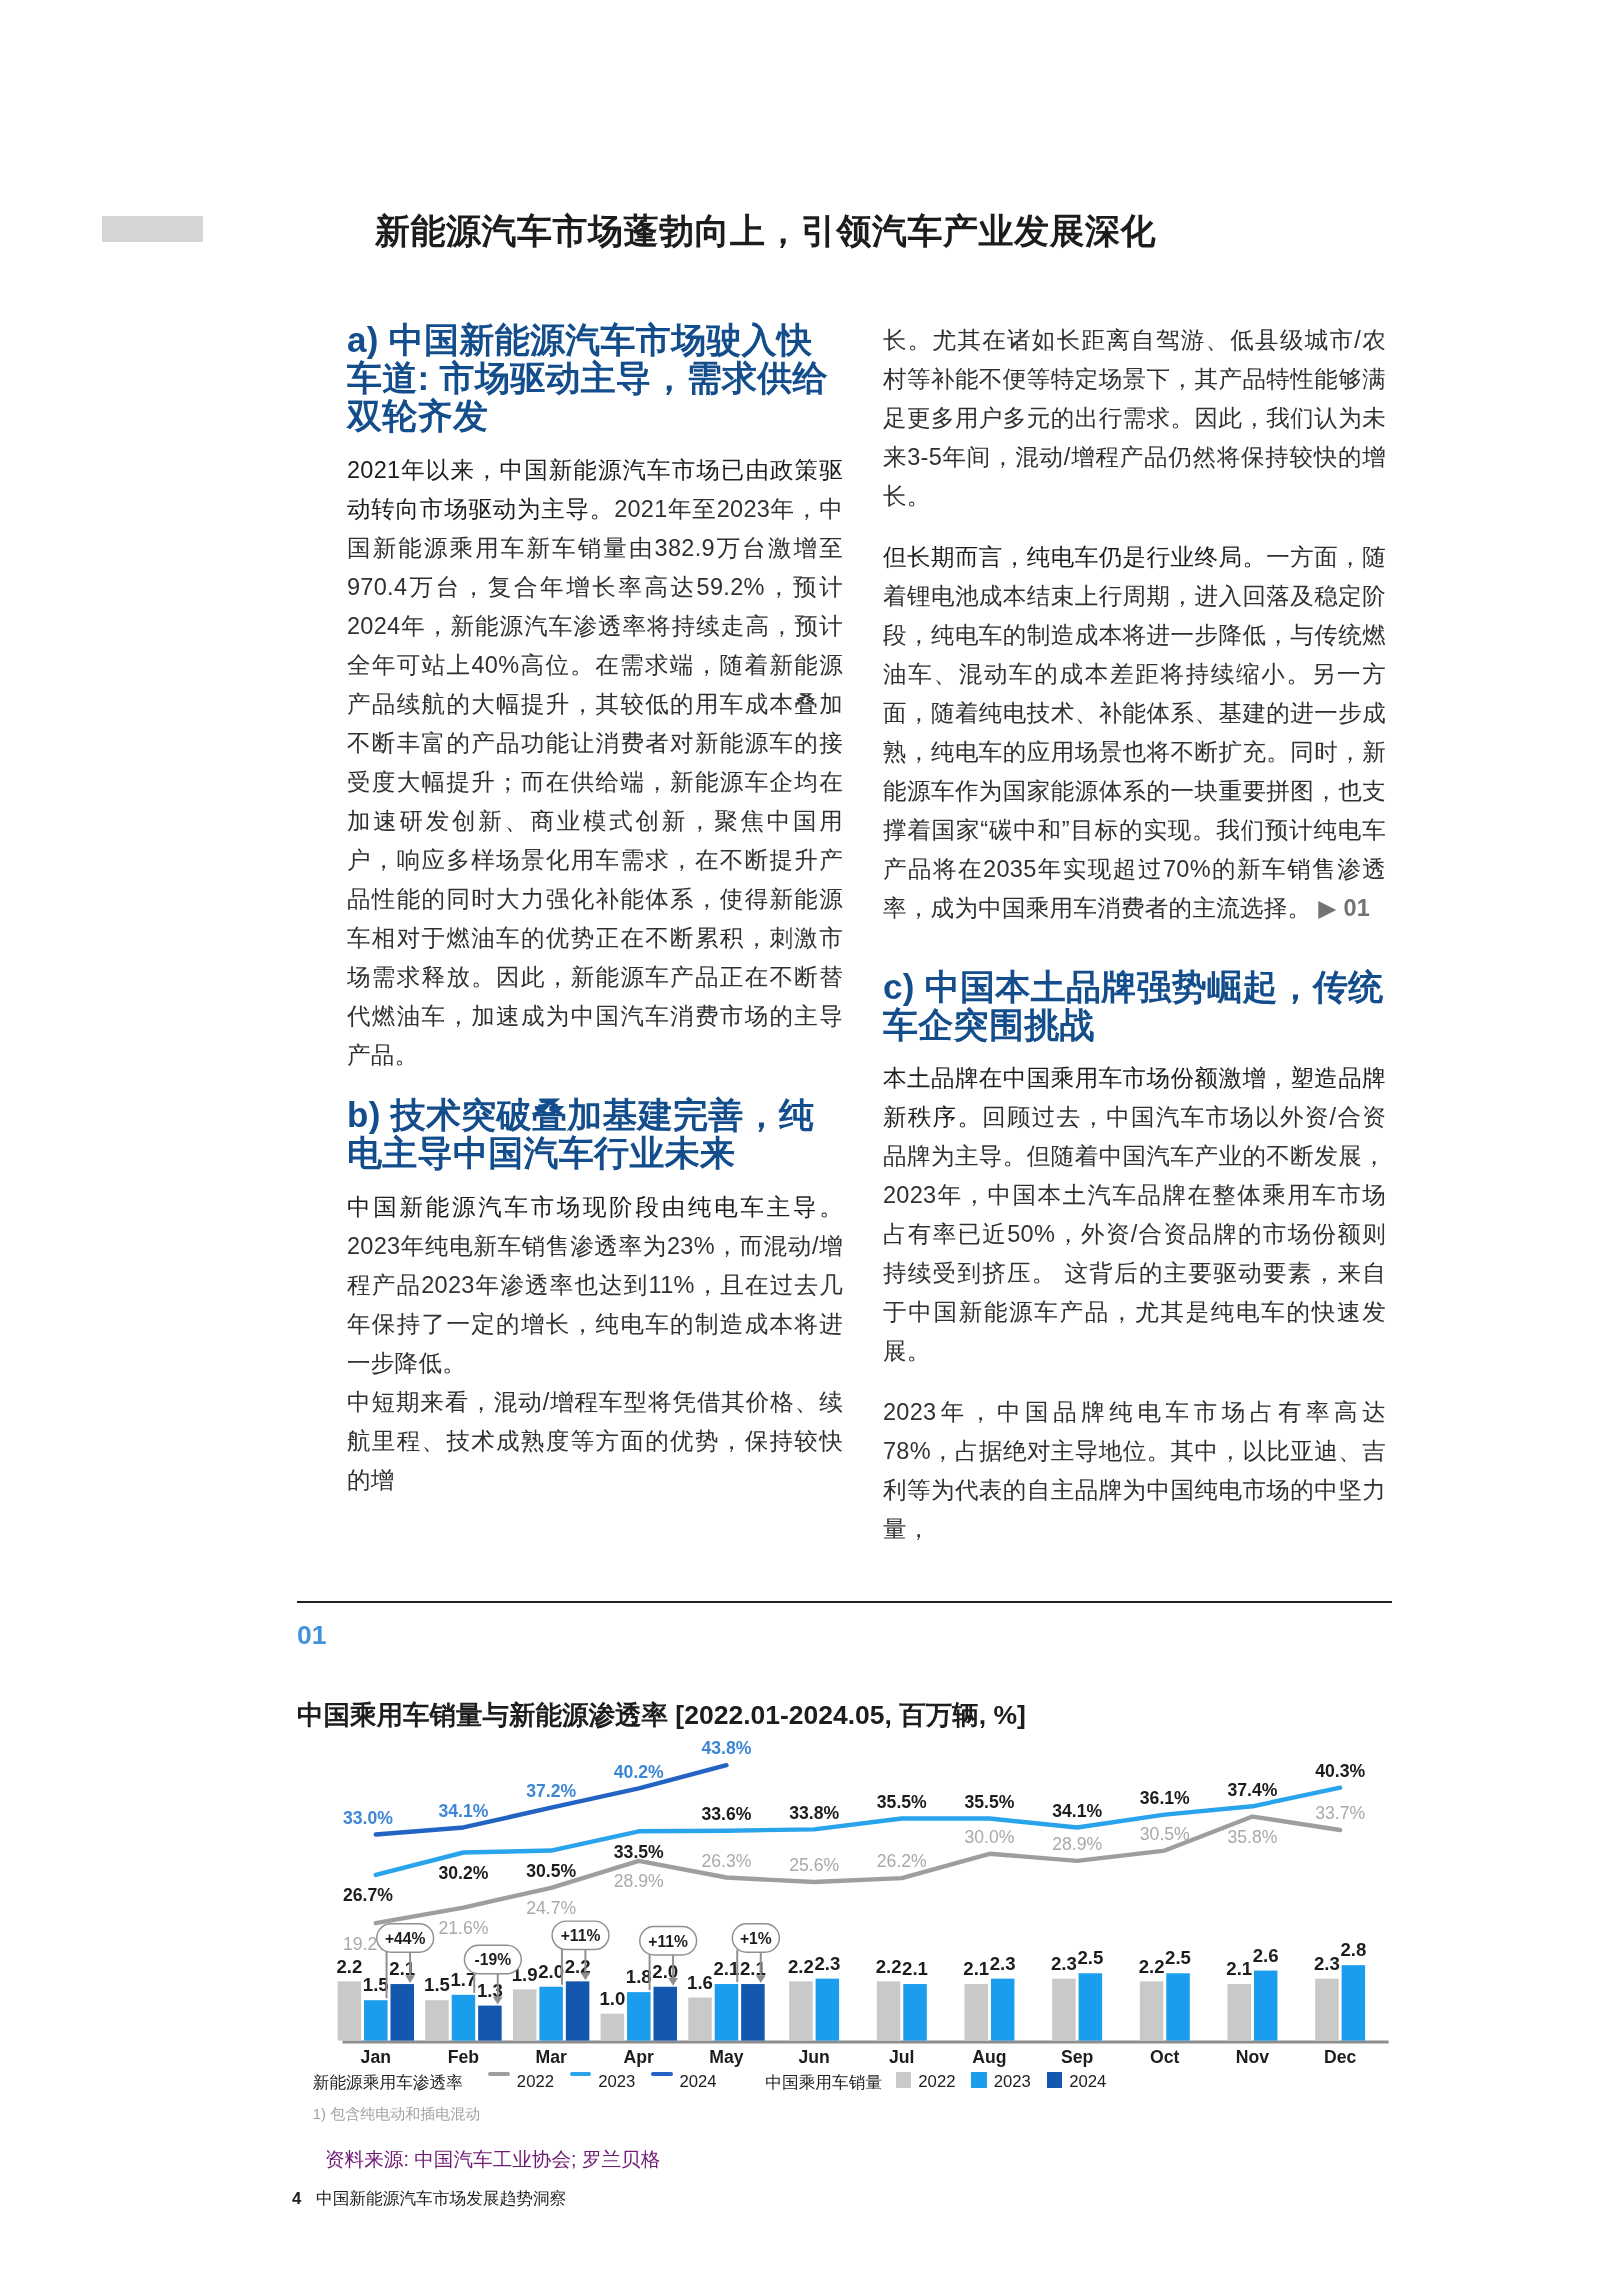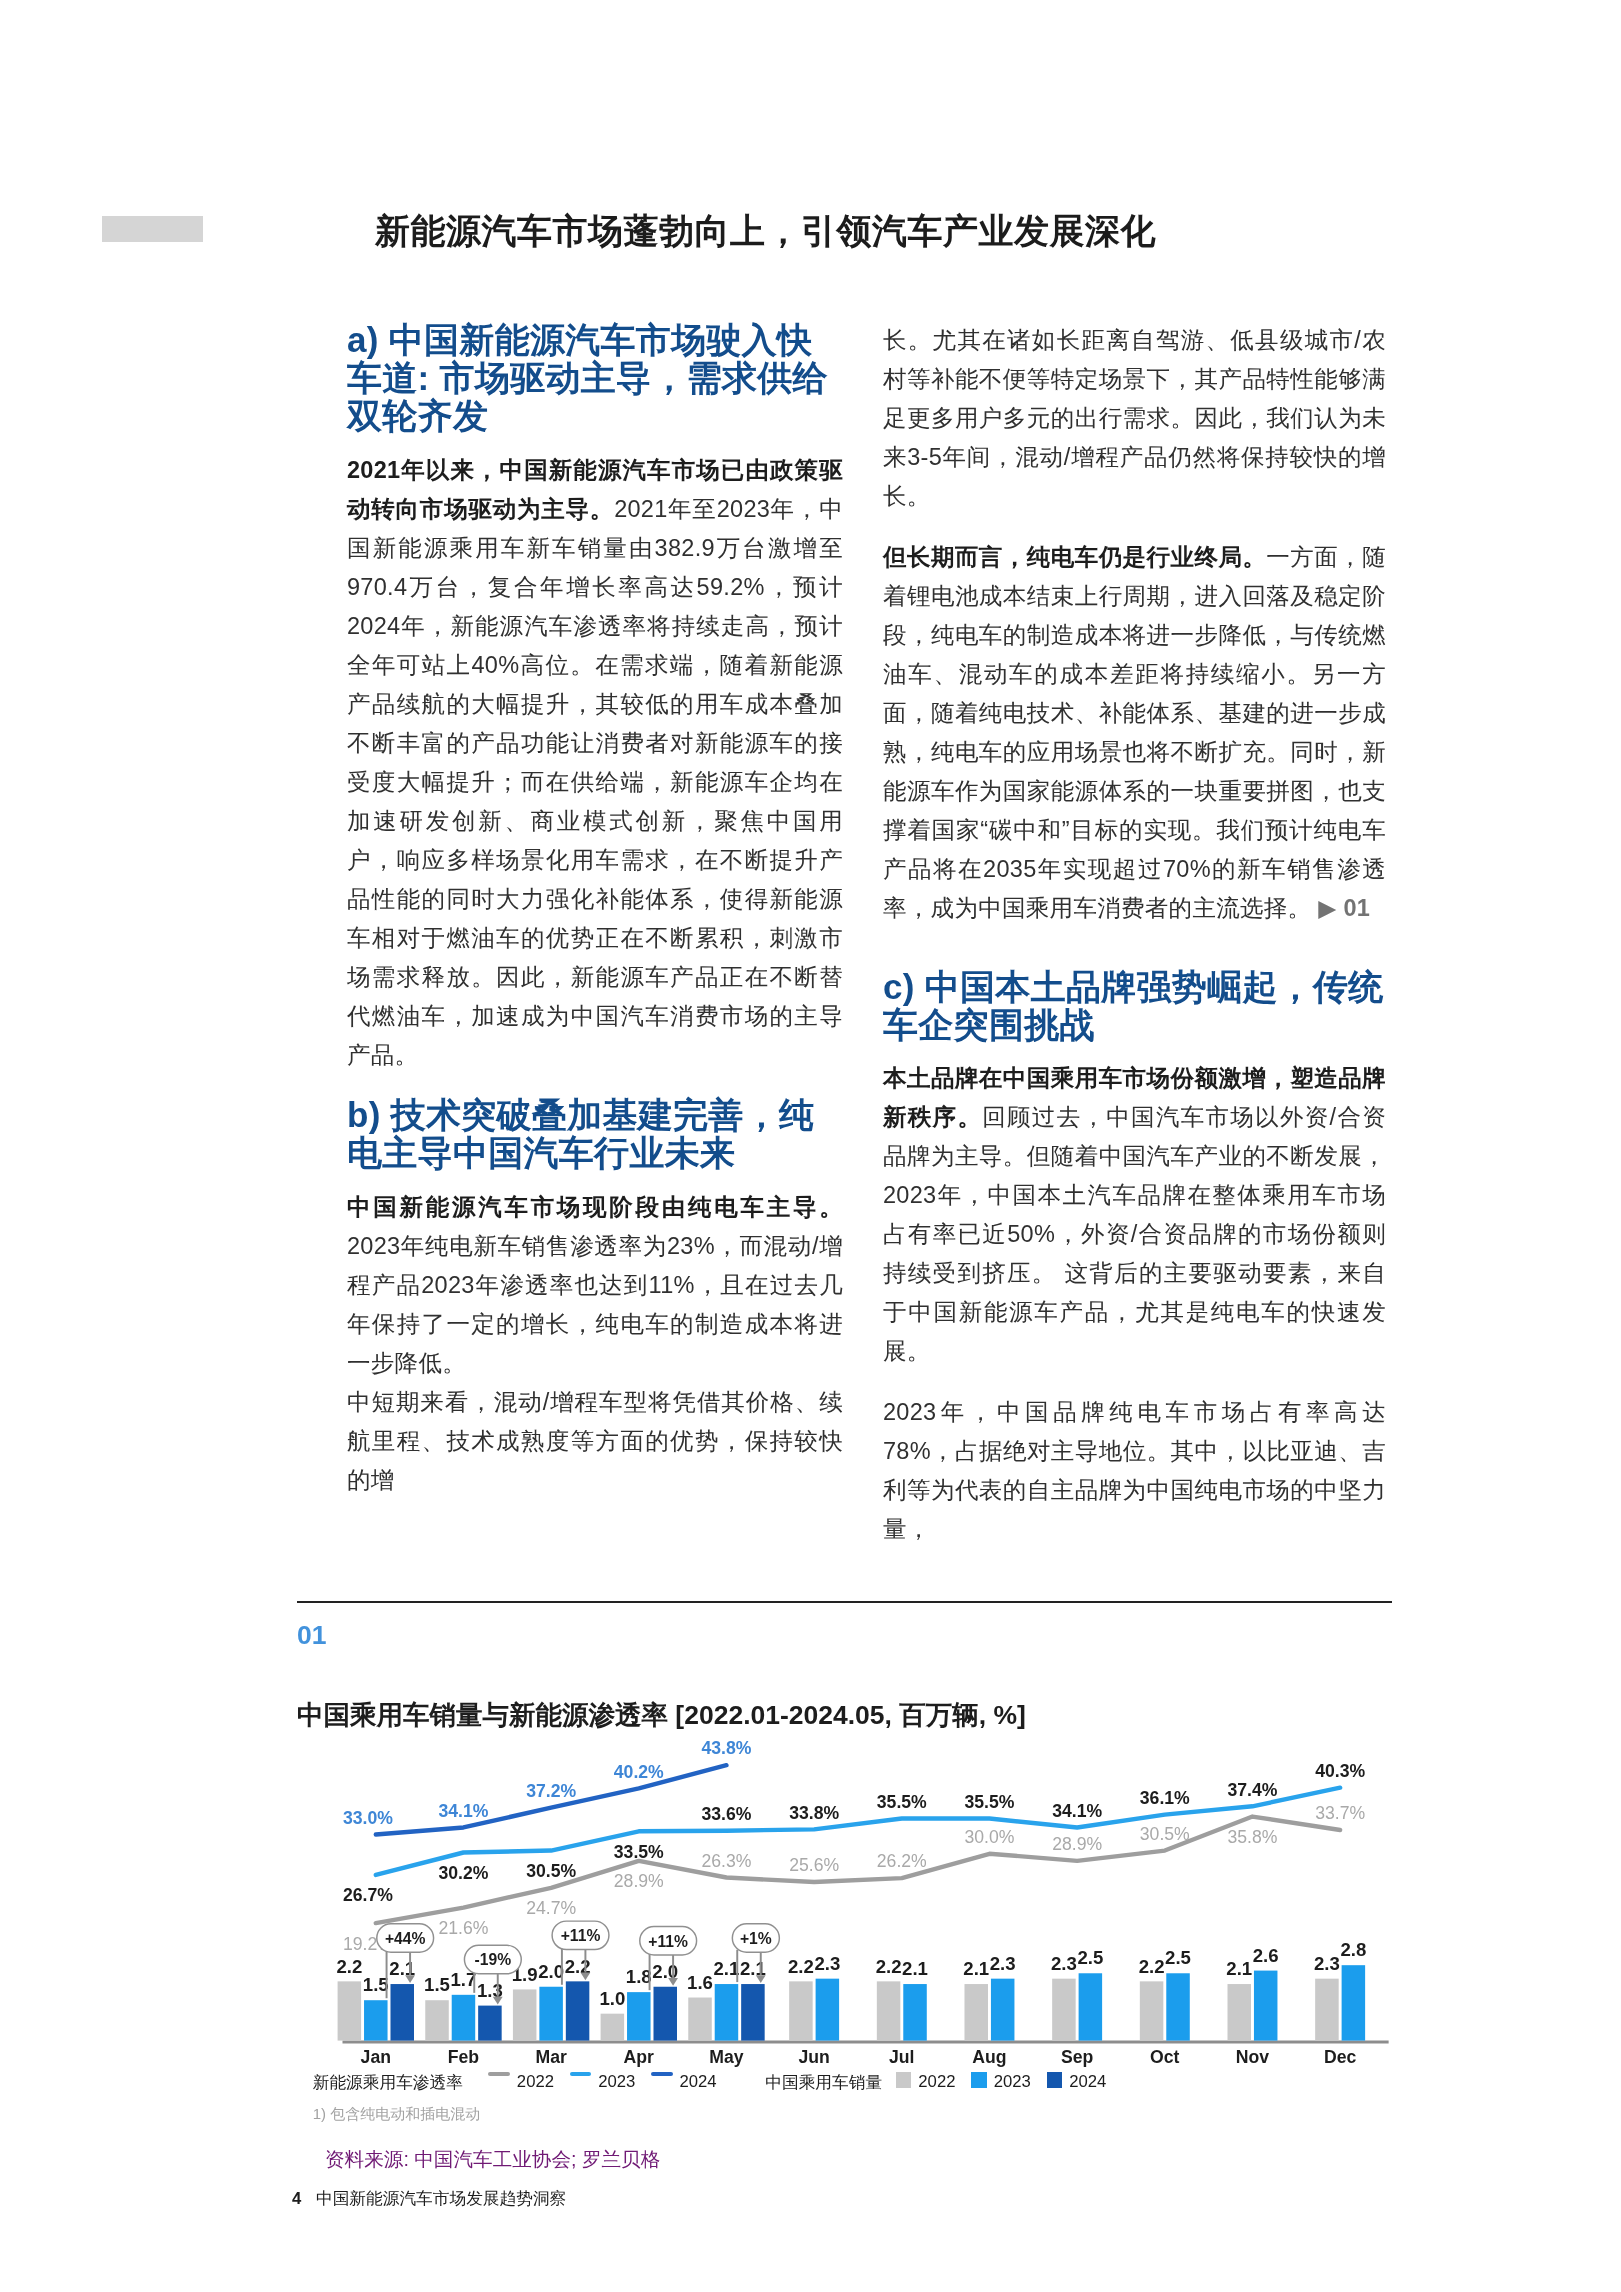--- a/index.html
+++ b/index.html
@@ -7,21 +7,21 @@
         font-family:"Liberation Sans","DejaVu Sans",sans-serif;color:#2e2e2e;}
   .accent-block{position:absolute;left:102px;top:216px;width:101px;height:25.5px;background:#d5d5d5;}
   .page-title{position:absolute;left:327px;top:208px;font-size:35px;font-weight:700;color:#1c1c1c;letter-spacing:0.5px;white-space:nowrap;margin-left:48px;}
   .col{position:absolute;top:321px;text-align:justify;font-size:23.5px;line-height:39px;color:#303030;letter-spacing:0.3px;}
   .col-left{left:347px;width:496px;}
   .col-right{left:883px;width:503px;}
   h2.sec{margin:0 0 15.7px 0;font-size:35px;line-height:38px;font-weight:700;color:#134d8c;text-align:left;}
   .col p{margin:0;}
   p.mb{margin-bottom:21.6px;}
   p.mbL{margin-bottom:40px;}
-  .lead{font-weight:700;color:#1d1d1d;margin-top:8px;}
+  .lead{font-weight:400;color:#1d1d1d;margin-top:8px;}
   .figref{color:#737373;font-weight:700;white-space:nowrap;}
   
   .figure{position:absolute;left:297px;top:1601px;width:1095px;}
   .fig-rule{height:2px;background:#222222;}
   .fig-head{display:flex;align-items:baseline;gap:41px;margin-top:12.7px;font-size:26.5px;line-height:39px;font-weight:700;color:#1d1d1d;flex-direction:column;}
   .fig-num{color:#4292dc;}
   svg.chart{display:block;width:1095px;height:335px;overflow:visible;}
   .legend{display:flex;align-items:center;margin:2px 0 0 15.7px;font-size:16.7px;color:#1d1d1d;height:21.6px;}
   .legend .lg-caption{margin-right:25.5px;}
   .legend .lg-caption2{margin-left:33px;margin-right:13.7px;}

